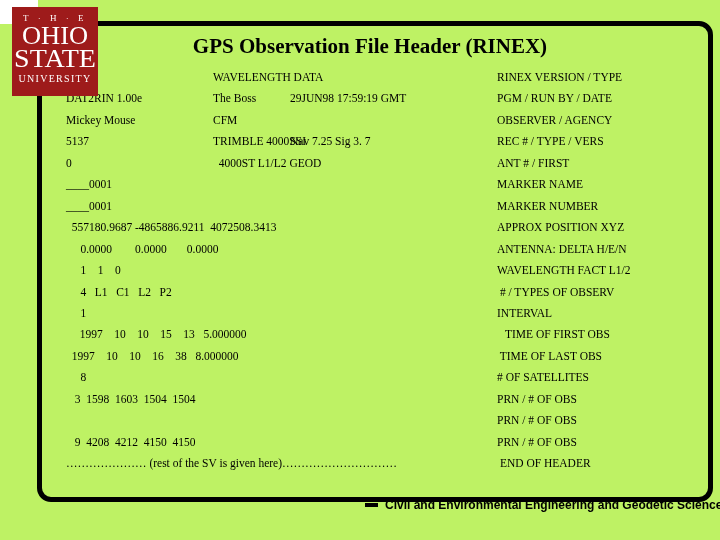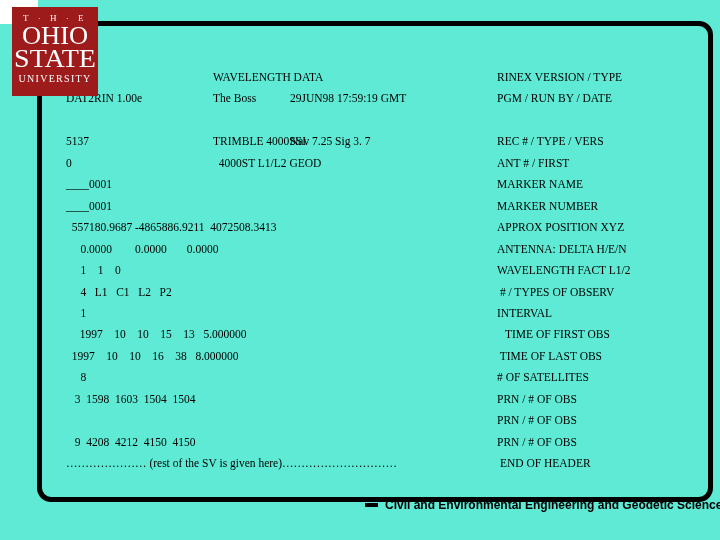--- a/index.html
+++ b/index.html
@@ -14,21 +14,21 @@
     font-family: "Liberation Serif", "DejaVu Serif", serif;
     overflow: hidden;
     position: relative;
   }
 
   #slide {
     position: absolute;
     left: 0; top: 0;
     width: 720px;
     height: 540px;
-    background: #5eead4;
+    background: #bef264;
   }
 
   
   .frame {
     position: absolute;
     left: 37px;
     top: 21px;
     width: 676px;
     height: 481px;
     border: 5px solid #000000;
@@ -166,24 +166,26 @@
   <div class="frame"></div>
   <div class="frame-mask-left"></div>
 
   <div class="logo">
     <div class="logo-the">T · H · E</div>
     <div class="logo-ohio">OHIO</div>
     <div class="logo-state">STATE</div>
     <div class="logo-univ">UNIVERSITY</div>
   </div>
 
+  <div class="title">GPS Observation File Header (RINEX)</div>
 
   <div class="rows" id="rows-container">
       <div class="row" style="top: 69px;"><span class="cell c-mid">WAVELENGTH DATA</span><span class="cell c-right">RINEX VERSION / TYPE</span></div>
       <div class="row" style="top: 90.45px;"><span class="cell c-left">DAT2RIN 1.00e</span><span class="cell c-mid">The Boss</span><span class="cell" style="left: 290px;">29JUN98 17:59:19 GMT</span><span class="cell c-right">PGM / RUN BY / DATE</span></div>
+      <div class="row" style="top: 111.9px;"><span class="cell c-left">Mickey Mouse</span><span class="cell c-mid">CFM</span><span class="cell c-right">OBSERVER / AGENCY</span></div>
       <div class="row" style="top: 133.35px;"><span class="cell c-left">5137</span><span class="cell c-mid">TRIMBLE 4000SSI</span><span class="cell" style="left: 290px;">Nav 7.25 Sig 3. 7</span><span class="cell c-right">REC # / TYPE / VERS</span></div>
       <div class="row" style="top: 154.8px;"><span class="cell c-left">0</span><span class="cell c-mid">  4000ST L1/L2 GEOD</span><span class="cell c-right">ANT # / FIRST</span></div>
       <div class="row" style="top: 176.25px;"><span class="cell c-left">____0001</span><span class="cell c-right">MARKER NAME</span></div>
       <div class="row" style="top: 197.7px;"><span class="cell c-left">____0001</span><span class="cell c-right">MARKER NUMBER</span></div>
       <div class="row" style="top: 219.15px;"><span class="cell c-left">  557180.9687 -4865886.9211  4072508.3413</span><span class="cell c-right">APPROX POSITION XYZ</span></div>
       <div class="row" style="top: 240.6px;"><span class="cell c-left">     0.0000        0.0000       0.0000</span><span class="cell c-right">ANTENNA: DELTA H/E/N</span></div>
       <div class="row" style="top: 262.05px; text-decoration: underline;"><span class="cell c-left">     1    1    0</span><span class="cell c-right">WAVELENGTH FACT L1/2</span></div>
       <div class="row" style="top: 283.5px;"><span class="cell c-left">     4   L1   C1   L2   P2</span><span class="cell c-right"> # / TYPES OF OBSERV</span></div>
       <div class="row" style="top: 304.95px;"><span class="cell c-left">     1</span><span class="cell c-right">INTERVAL</span></div>
       <div class="row" style="top: 326.4px; margin-left: 8px;"><span class="cell c-left">  1997    10    10    15    13   5.000000</span><span class="cell c-right">TIME OF FIRST OBS</span></div>

